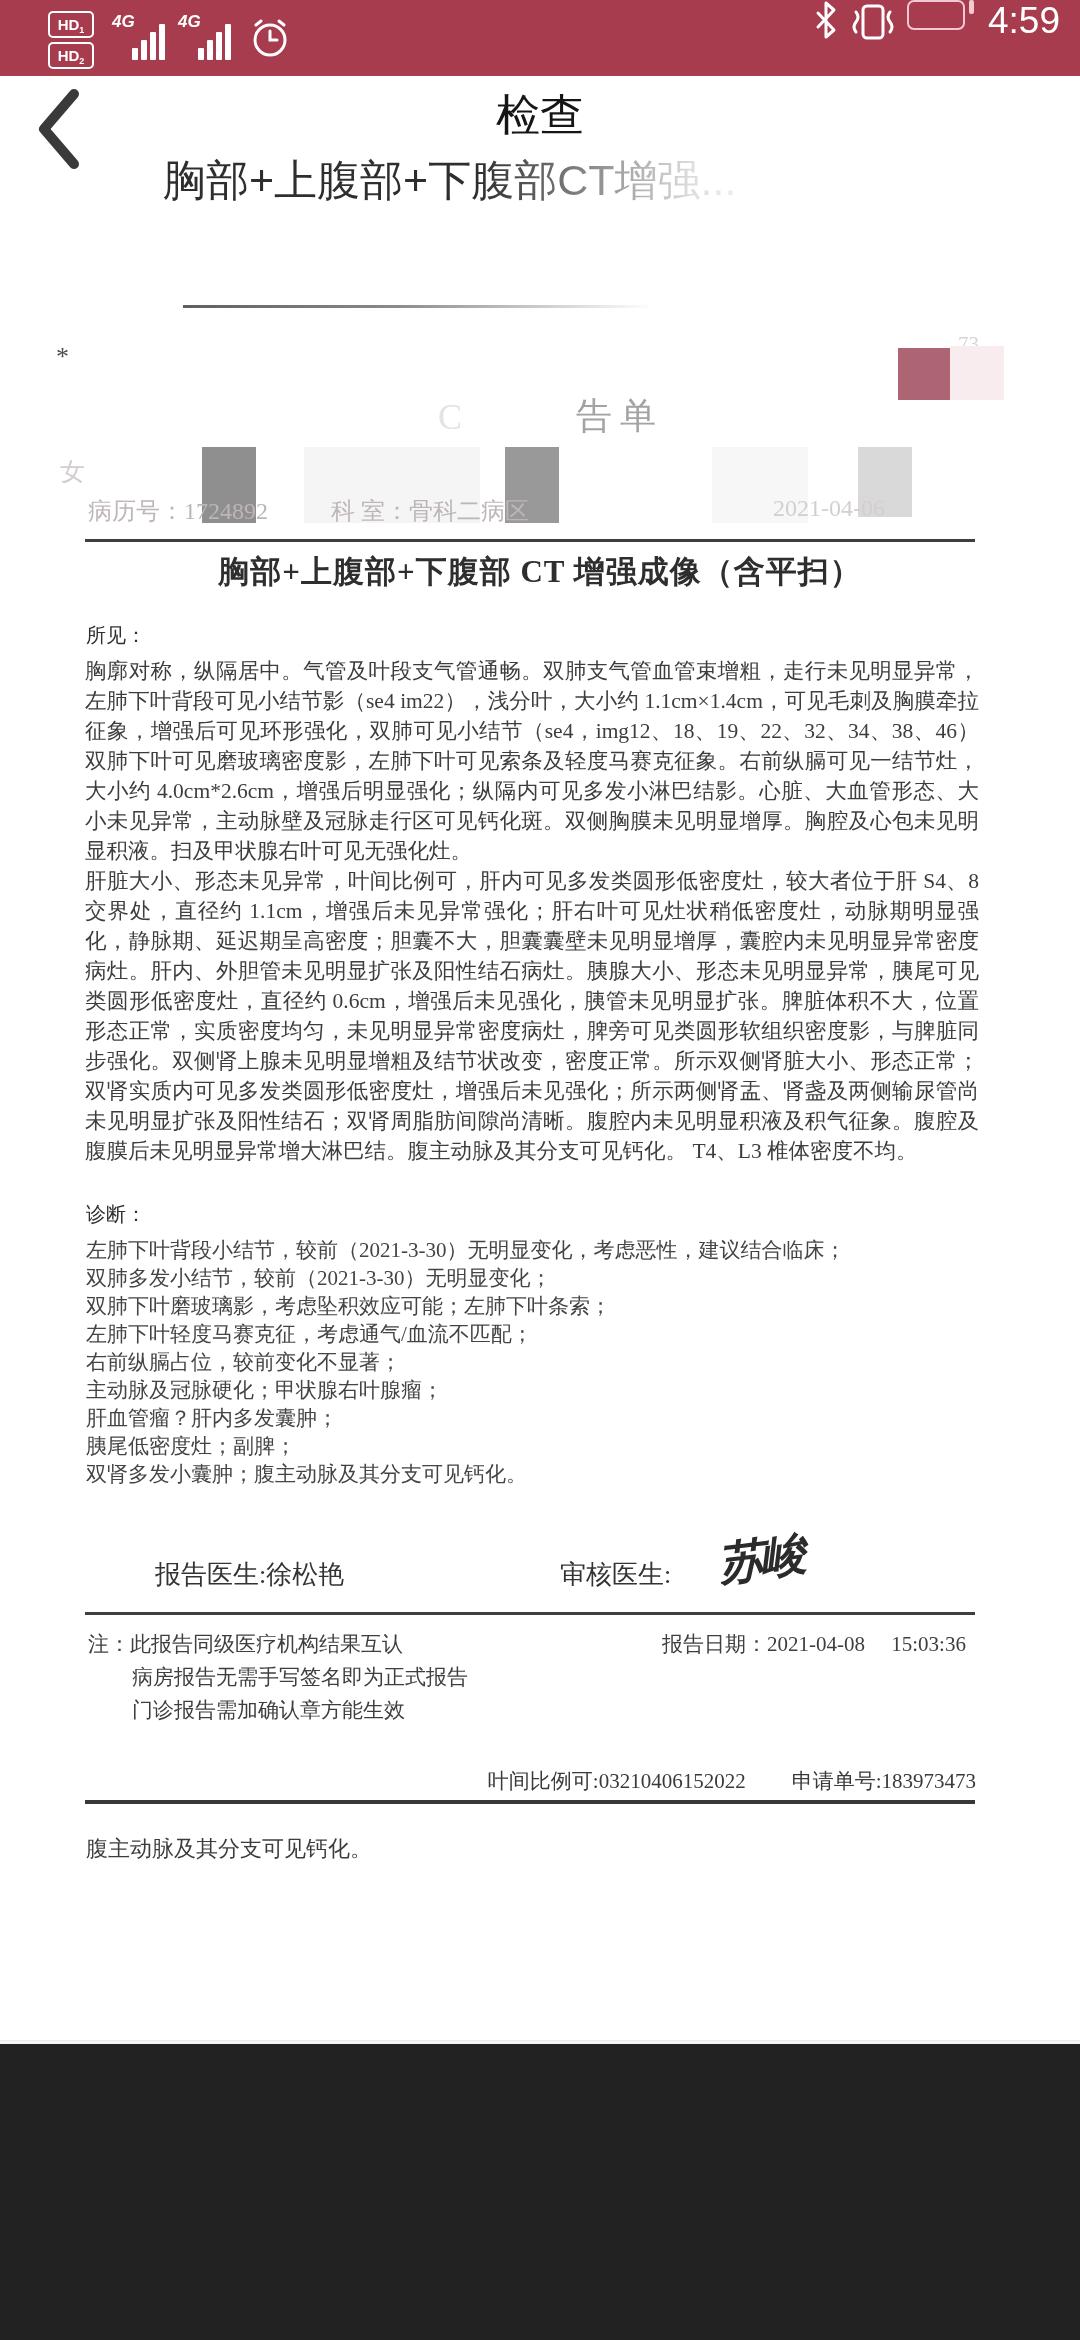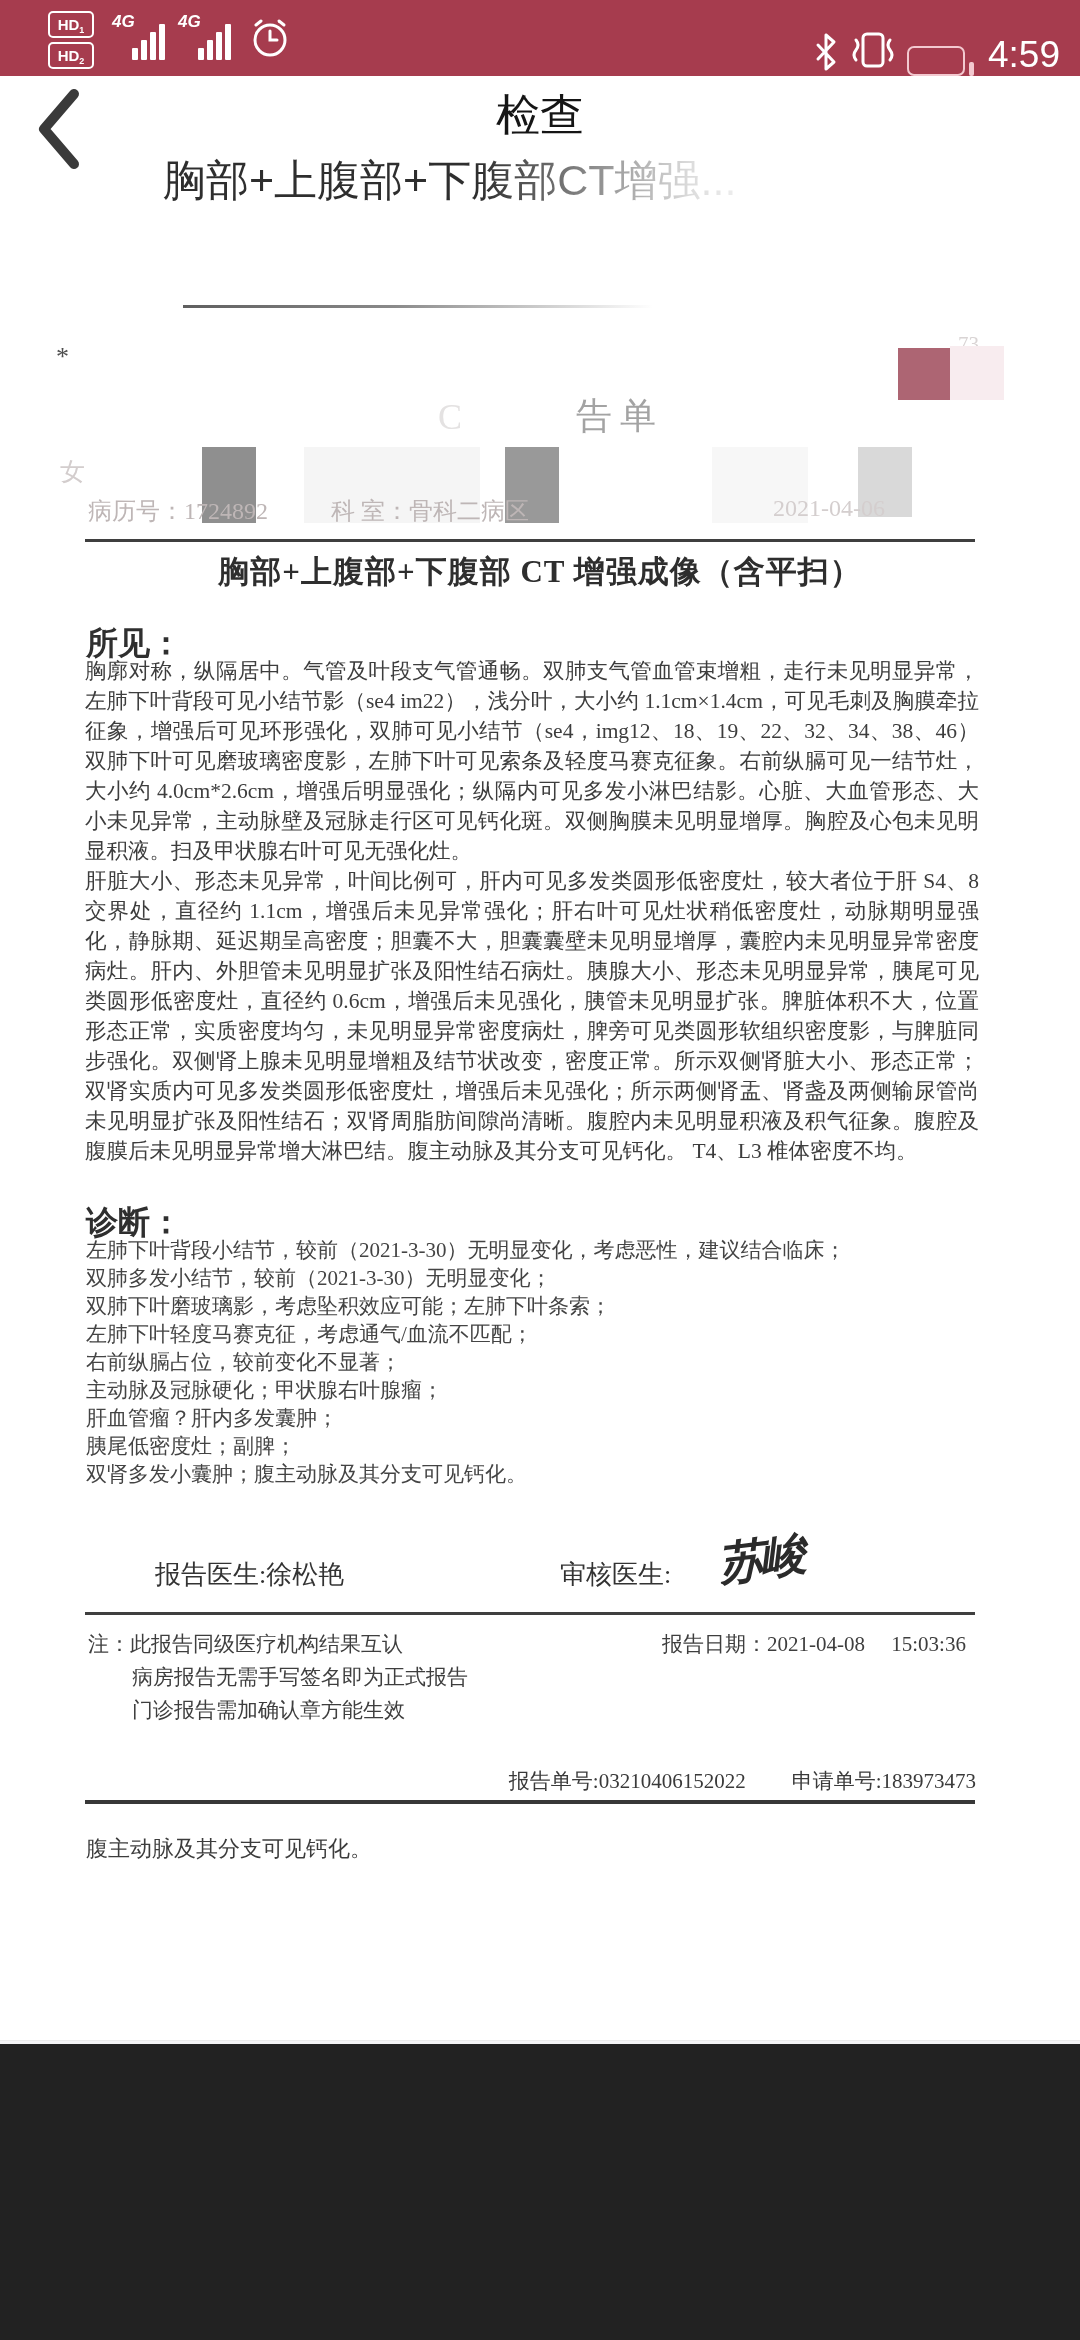--- a/index.html
+++ b/index.html
@@ -25,21 +25,21 @@
   .net { position:absolute; top:12px;font-style:italic; }
   .net1 { left:112px; } .net2 { left:178px; }
   .net .g { font-size:17px; font-weight:bold; }
   .bars { position:absolute; left:20px; top:8px; width:40px; height:40px; }
   .bars i { position:absolute; bottom:0; width:6px; background:#fff; border-radius:1px; }
   .bars i:nth-child(1){ left:0;  height:12px; }
   .bars i:nth-child(2){ left:9px; height:20px; }
   .bars i:nth-child(3){ left:18px; height:28px; }
   .bars i:nth-child(4){ left:27px; height:36px; }
   .clock-icon { position:absolute; left:248px; top:16px; }
-  .sb-right { position:absolute; right:20px; top:0; height:76px; display:flex; align-items:flex-end; gap:10px; }
+  .sb-right { position:absolute; right:20px; top:0; height:76px; display:flex; align-items:flex-start; gap:10px; }
   .battery { position:relative; width:58px; height:30px; border:2px solid #f3c9d0; border-radius:7px; padding:3px; }
   .battery .fill { width:72%; height:100%; background:#fff; border-radius:3px; }
   .battery-cap { width:5px; height:14px; background:#f3c9d0; border-radius:2px; margin-left:-6px; }
   .sb-time { font-size:37px; font-weight:400; margin-left:4px; }
   
   .app-header { position:absolute; left:0; top:76px; width:1080px; height:174px; background:#fff; }
   .back-btn { position:absolute; left:22px; top:8px; width:80px; height:90px; cursor:pointer; }
   .app-title {
     position:absolute; left:0; top:10px; width:100%;
     text-align:center; font-size:44px; color:#151515; font-weight:500;
@@ -71,21 +71,21 @@
   .blk-l3 { left:858px; width:54px;  height:70px; background:#d9d9d9; }
   .patient-gender { position:absolute; left:60px; top:205px; font-size:25px; color:#d3cdcd; }
   .patient-line { position:absolute; left:88px; top:245px; width:890px; font-size:24px; color:#beb6b6; white-space:nowrap; }
   .patient-line .p-rec { position:absolute; left:0; }
   .patient-line .p-dept { position:absolute; left:243px; }
   .patient-line .p-date { position:absolute; left:685px; color:#d4cece; }
   .rule { position:absolute; left:85px; width:890px; height:3px; background:#3f3f3f; }
   .rule-1 { top:289px; } .rule-2 { top:1362px; } .rule-3 { top:1550px; height:4px; background:#383838; }
   .doc-title { position:absolute; left:0; top:301px; width:100%; text-align:center;
     font-size:31px; font-weight:bold; color:#2e2e2e; letter-spacing:1px; }
-  .sec-label { position:absolute; left:86px; font-size:32px; font-weight:bold; color:#2f2f2f; }
+  .sec-label { position:absolute; left:86px; font-size:20px; font-weight:normal; color:#2f2f2f; }
   .findings-label { top:372px; }
   .findings-body { position:absolute; left:85px; top:406px; width:894px;
     font-size:21.5px; line-height:30px; text-align:justify; color:#3d3d3d; }
   .diag-label { top:951px; }
   .diag-list { position:absolute; left:86px; top:986px; width:890px;
     font-size:21px; line-height:28px; color:#444; }
   .sig-row { position:absolute; left:0; top:1297px; width:1080px; height:70px; }
   .sig-report { position:absolute; left:155px; top:10px; font-size:26px; color:#333; }
   .sig-review-label { position:absolute; left:560px; top:10px; font-size:26px; color:#333; }
   .handwriting { position:absolute; left:718px; top:-18px; font-size:46px; font-weight:bold;
@@ -226,21 +226,21 @@
 
     <div class="rule rule-2"></div>
     <div class="notes">
       <div>注：此报告同级医疗机构结果互认</div>
       <div class="n-cont">病房报告无需手写签名即为正式报告</div>
       <div class="n-cont">门诊报告需加确认章方能生效</div>
     </div>
     <div class="report-date">报告日期：2021-04-08　 15:03:36</div>
 
     <div class="numbers-row">
-      <span>报告单号:03210406152022</span><span class="gap"></span><span>申请单号:183973473</span>
+      <span>叶间比例可:03210406152022</span><span class="gap"></span><span>申请单号:183973473</span>
     </div>
     <div class="rule rule-3"></div>
     <div class="tail-line">腹主动脉及其分支可见钙化。</div>
   </div>
 
   <div class="pager-bar">
     <div class="page-indicator">10/23</div>
     <div class="share-btn">
       <svg width="58" height="60" viewBox="0 0 58 60">
         <g stroke="#9b9b9b" stroke-width="3" fill="#ececec">

